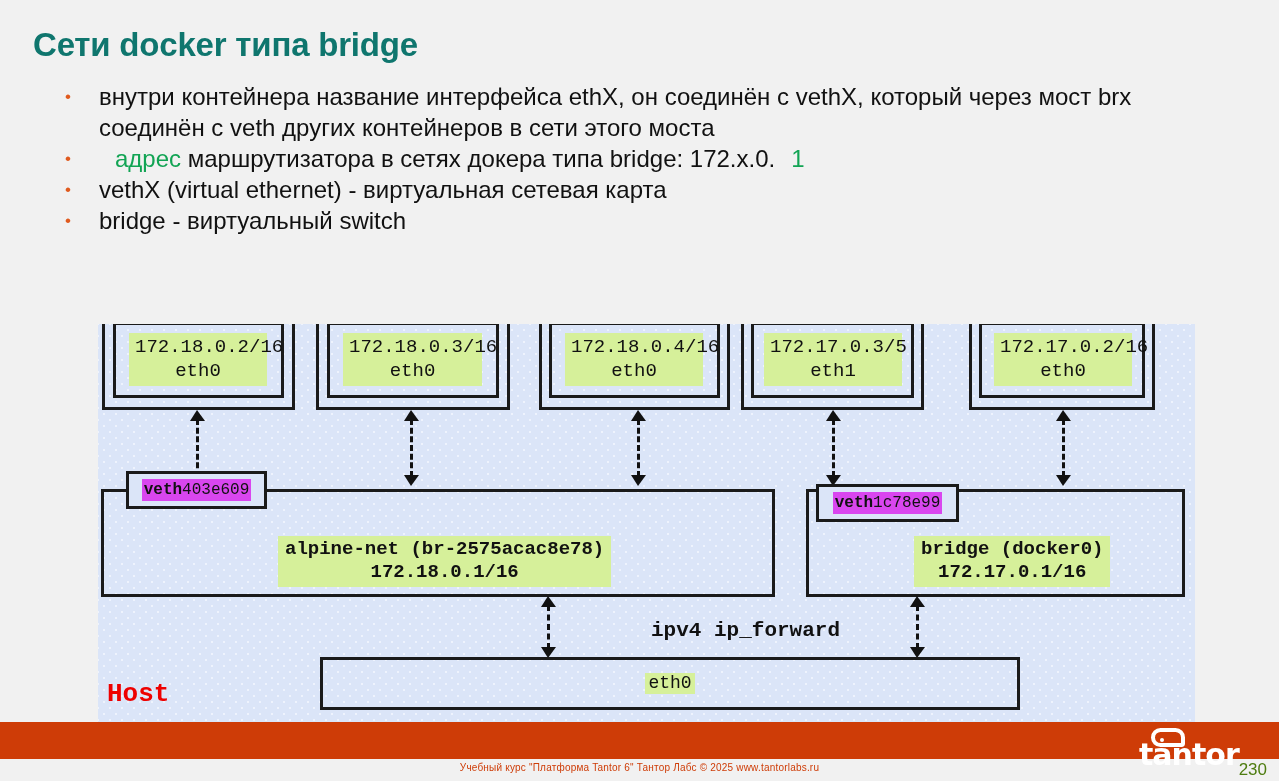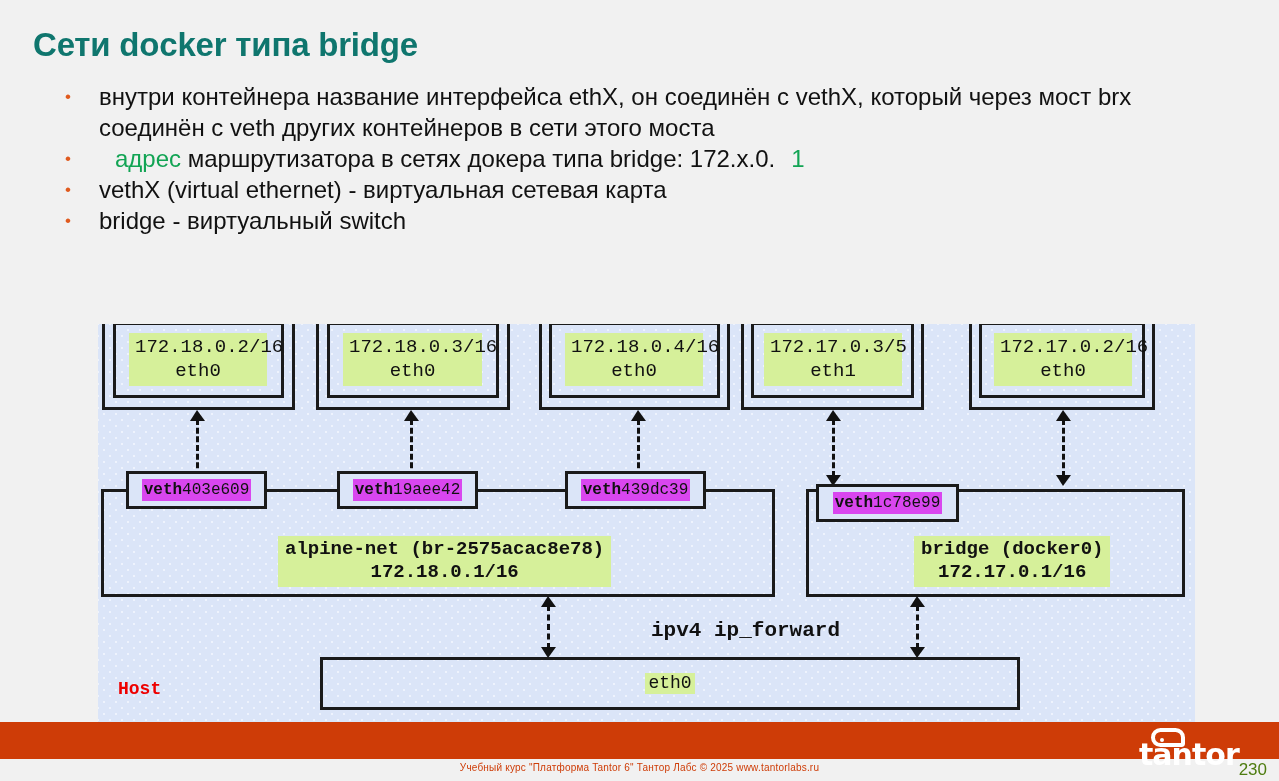--- a/index.html
+++ b/index.html
@@ -160,24 +160,24 @@
   }
   #host-eth0-label {
     background: #d6f09a;
     color: #111111;
     font-size: 18px;
     line-height: 21px;
     padding: 0 3px;
   }
   #host-text {
     position: absolute;
-    left: 20px;
+    left: 9px;
     top: 355px;
     color: #ee0000;
-    font-size: 18px;
+    font-size: 26px;
     font-weight: bold;
   }
   #ipforward-text {
     position: absolute;
     left: 553px;
     top: 295px;
     color: #111111;
     font-size: 21px;
     font-weight: bold;
     white-space: nowrap;
@@ -374,26 +374,20 @@
       <div class="shaft"></div>
       <div class="head-down"></div>
   </div>
 
   <div class="bridge-box" style="left:3px; top:165px; width:674px; height:108px;"></div>
   <div class="bridge-box" style="left:708px; top:165px; width:379px; height:108px;"></div>
 
   <div class="veth-box" style="left:28px; top:147px; width:141px;">
     <span class="veth-label"><b>veth</b><span>403e609</span></span>
   </div>
-  <div class="veth-box" style="left:239px; top:147px; width:141px;">
-    <span class="veth-label"><b>veth</b><span>19aee42</span></span>
-  </div>
-  <div class="veth-box" style="left:467px; top:147px; width:141px;">
-    <span class="veth-label"><b>veth</b><span>439dc39</span></span>
-  </div>
   <div class="veth-box" style="left:718px; top:160px; width:143px;">
     <span class="veth-label"><b>veth</b><span>1c78e99</span></span>
   </div>
 
   <div class="bridge-label" style="left:180px; top:212px;">
     <span>alpine-net (br-2575acac8e78)</span><br>
     <span>172.18.0.1/16</span>
   </div>
   <div class="bridge-label" style="left:803px; top:212px;margin-left:13px;">
     <span>bridge (docker0)</span><br>

